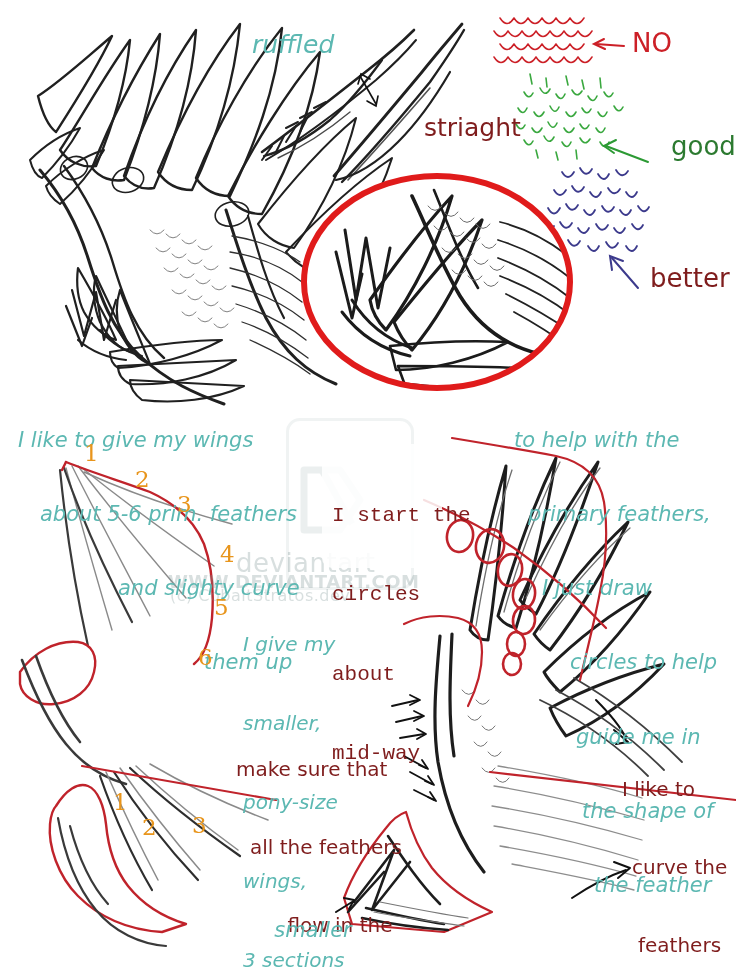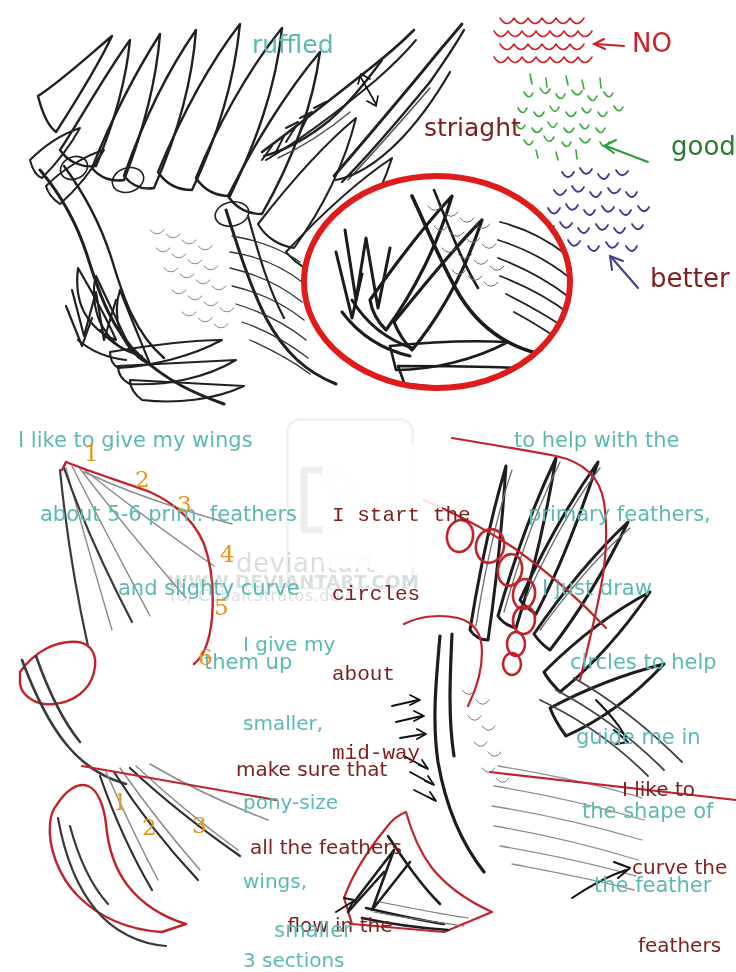--- a/index.html
+++ b/index.html
@@ -5,21 +5,21 @@
 <style>
   html,body{margin:0;padding:0;background:#ffffff;}
   body{
     font-family:"DejaVu Sans","Liberation Sans",sans-serif;
     width:736px;height:972px;position:relative;overflow:hidden;
     -webkit-font-smoothing:antialiased;
   }
   #stage{position:absolute;left:0;top:0;width:736px;height:972px;background:#fff;}
   .layer{position:absolute;left:0;top:0;width:736px;height:972px;}
   .txt{position:absolute;white-space:pre;line-height:1.18;}
-  .teal-light{color:#5cb8b2;}
+  .teal-light{color:#5cb8b2;font-style:italic;}
   .teal-dark{color:#7f1d1d;}
   .orange{color:#e8951c;font-weight:400;}
   .red-lbl{color:#cc2027;}
   .green-lbl{color:#2c7a30;}
   .purple-lbl{color:#7f1d1d;}
   .ser{font-family:"DejaVu Serif","Liberation Serif",serif;}
   .wm{position:absolute;color:rgba(125,150,150,.30);font-family:"DejaVu Sans","Liberation Sans",sans-serif;
       letter-spacing:.5px;pointer-events:none;white-space:pre;}
   .wmbox{position:absolute;border:3px solid rgba(170,190,190,.18);border-radius:14px;pointer-events:none;}
   .callout{position:absolute;background:rgba(255,255,255,.86);border-radius:10px;}

